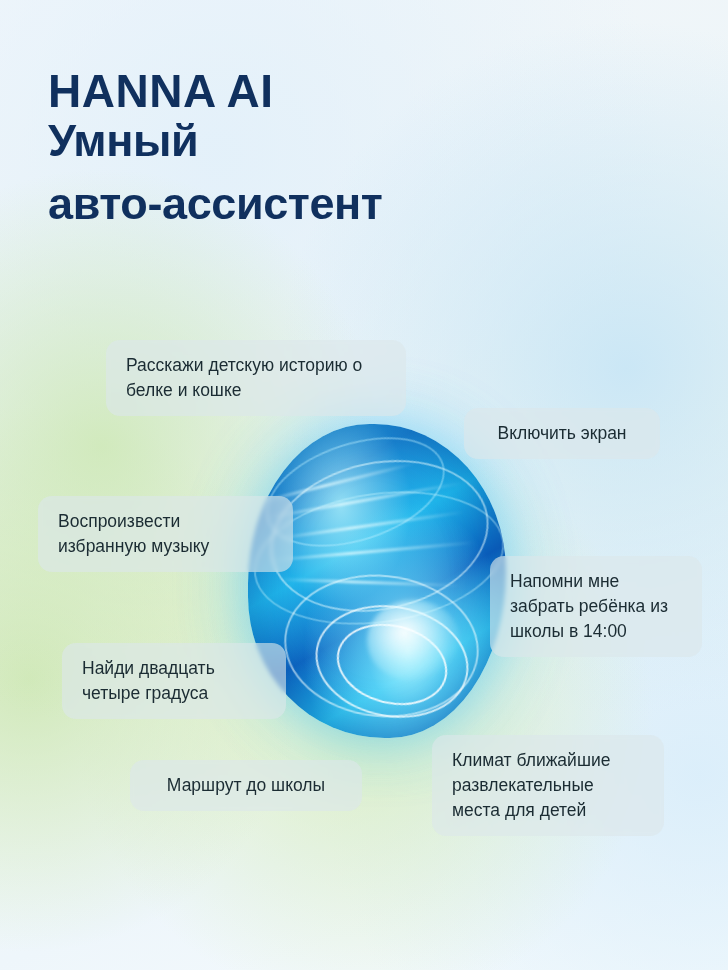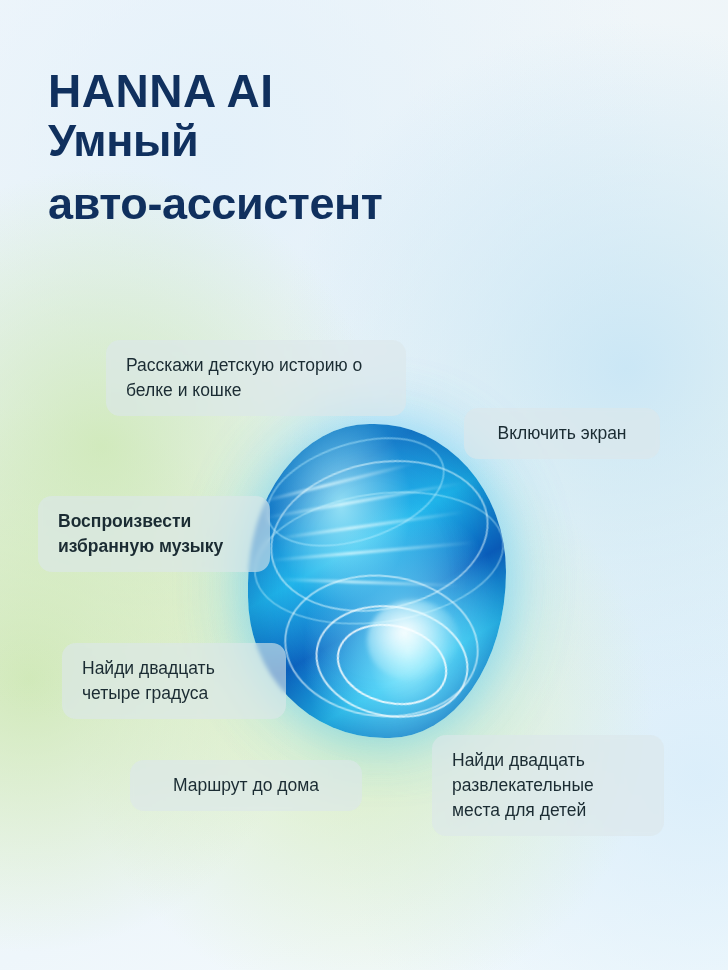--- a/index.html
+++ b/index.html
@@ -126,21 +126,21 @@
     font-size: 17.5px;
     line-height: 1.42;
     padding: 13px 20px;
     box-sizing: border-box;
     backdrop-filter: blur(2px);
   }
   .chip.center { text-align: center; }
 
   #chip-story   { left: 106px; top: 340px;  width: 300px; }
   #chip-screen  { left: 464px; top: 408px;  width: 196px; }
-  #chip-music   { left: 38px;  top: 496px;  width: 232px; font-weight: bold; }
+  #chip-music   { left: 38px;  top: 496px;  width: 255px; }
   #chip-remind  { left: 490px; top: 556px;  width: 212px; }
   #chip-climate { left: 62px;  top: 643px;  width: 224px; }
   #chip-route   { left: 130px; top: 760px;  width: 232px; }
   #chip-places  { left: 432px; top: 735px;  width: 232px; }
 </style>
 </head>
 <body>
 
 <div id="poster">
 
@@ -164,17 +164,18 @@
       <div class="ridge r3"></div>
       <div class="ridge r4"></div>
       <div class="ridge r5"></div>
       <div id="orb-highlight"></div>
     </div>
   </div>
 
   <div class="chip" id="chip-story">Расскажи детскую историю о белке и кошке</div>
   <div class="chip center" id="chip-screen">Включить экран</div>
   <div class="chip" id="chip-music">Воспроизвести избранную музыку</div>
+  <div class="chip" id="chip-remind">Напомни мне забрать ребёнка из школы в 14:00</div>
   <div class="chip" id="chip-climate">Найди двадцать четыре градуса</div>
-  <div class="chip center" id="chip-route">Маршрут до дома</div>
-  <div class="chip" id="chip-places">Найди двадцать развлекательные места для детей</div>
+  <div class="chip center" id="chip-route">Маршрут до школы</div>
+  <div class="chip" id="chip-places">Климат ближайшие развлекательные места для детей</div>
 
 </div>
 
 </body></html>

